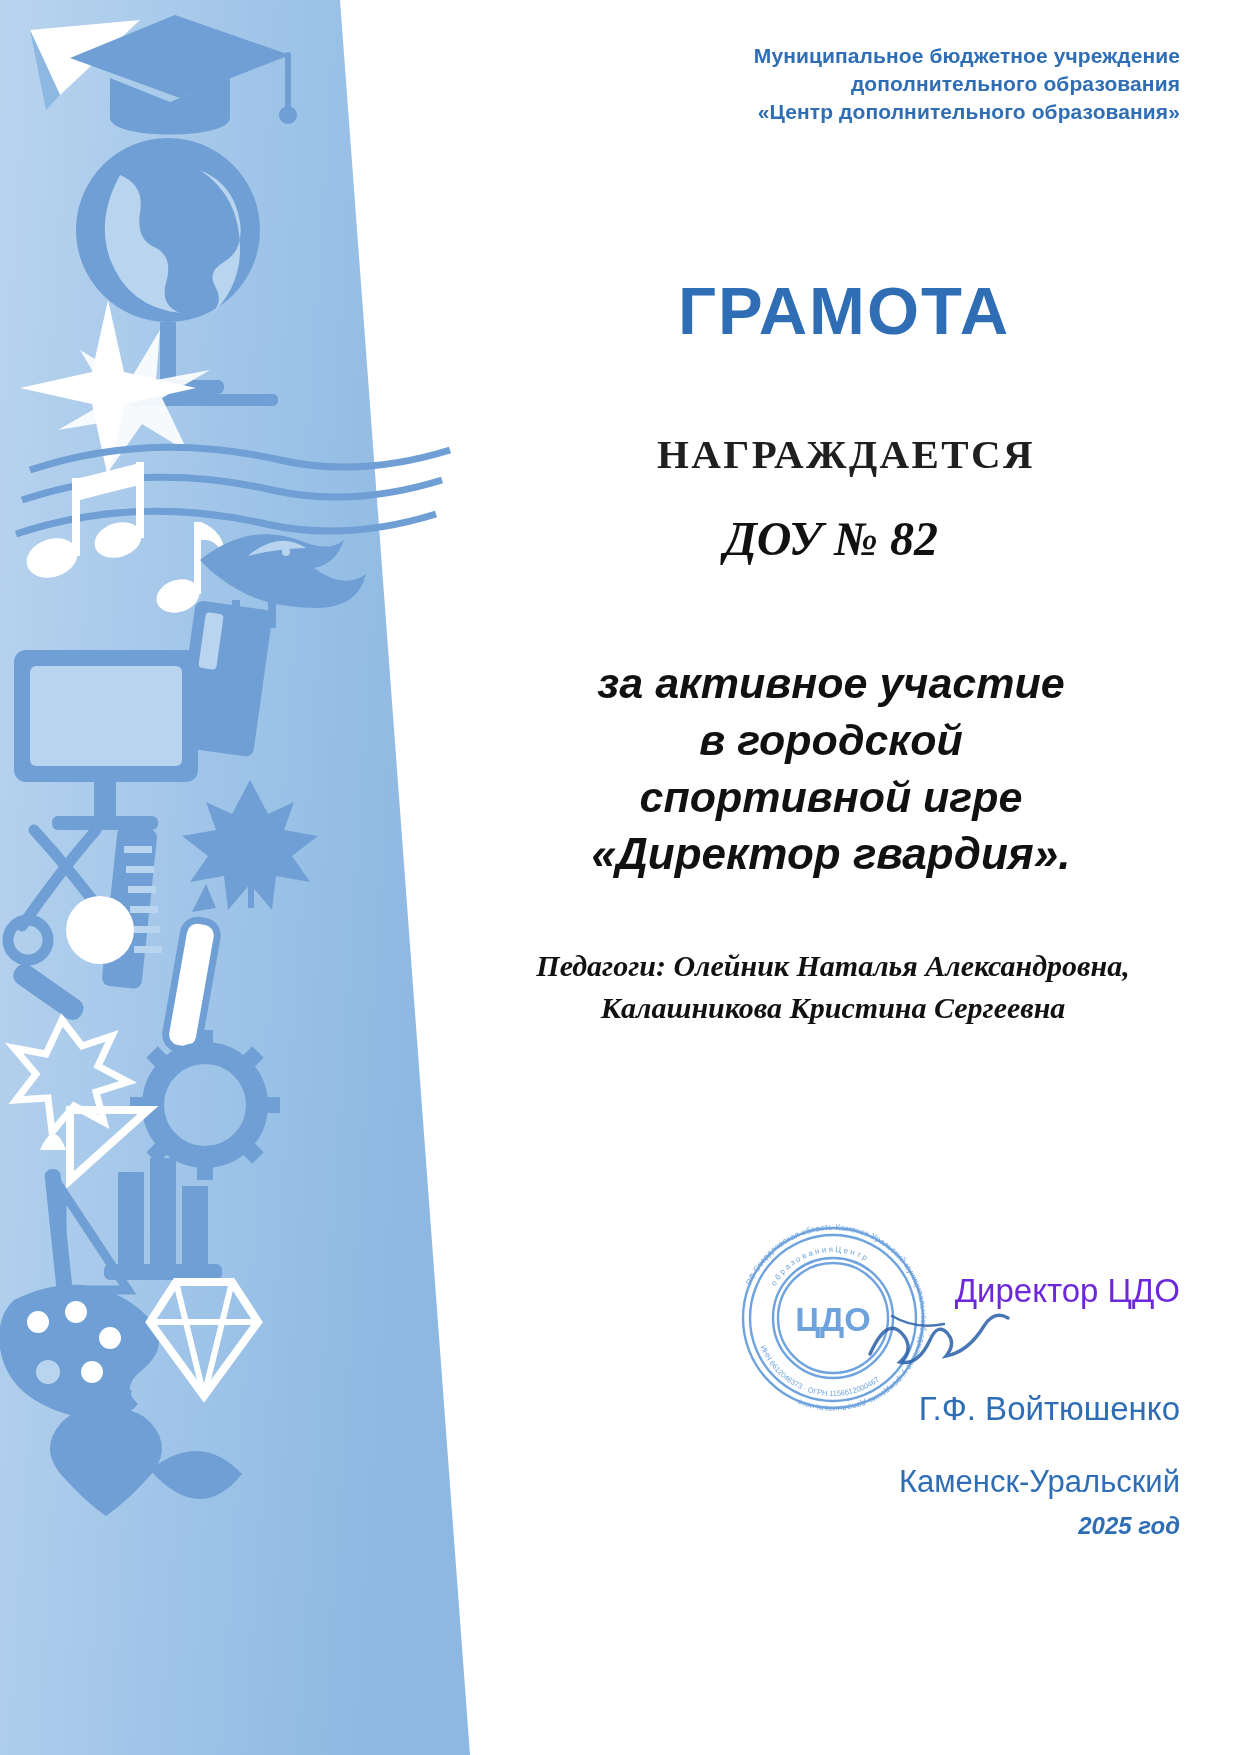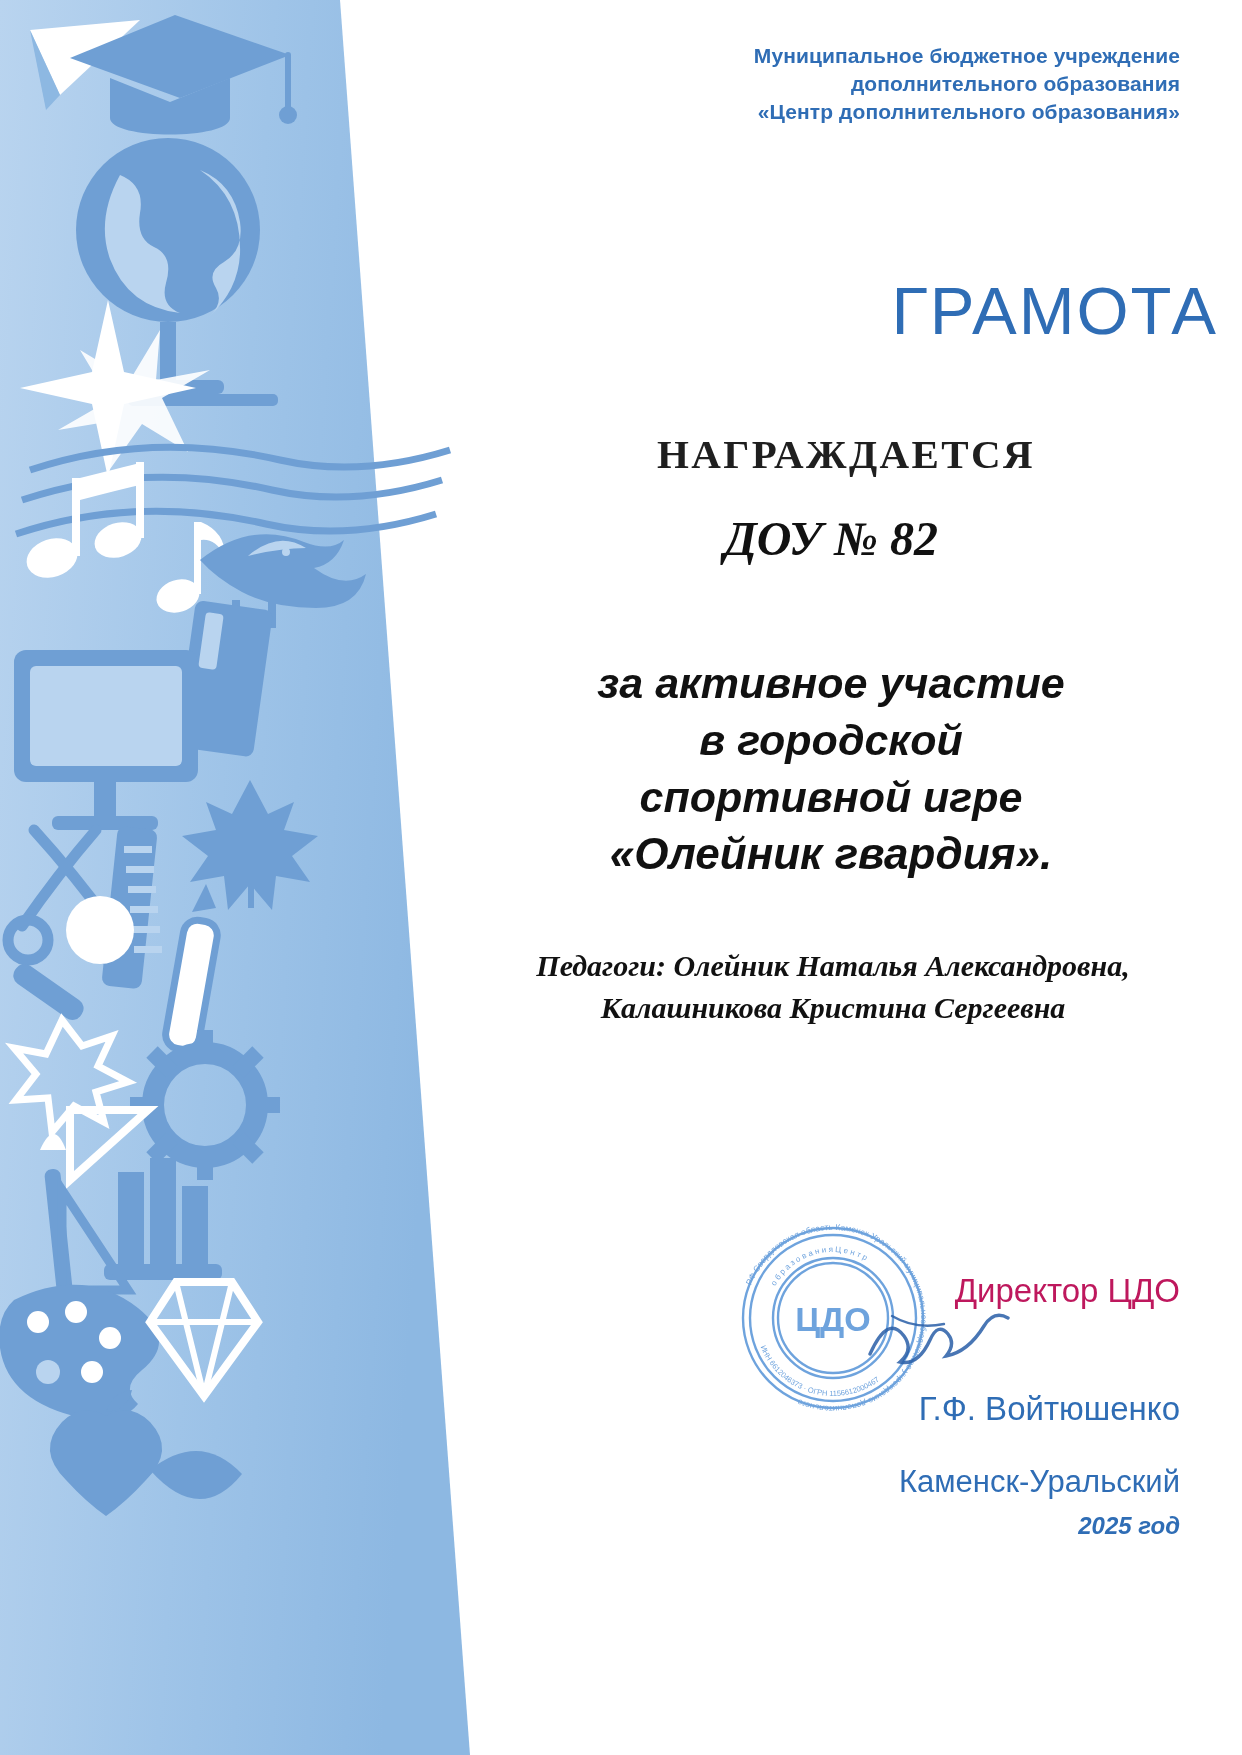--- a/index.html
+++ b/index.html
@@ -44,23 +44,23 @@
     letter-spacing: .1px;
   }
   .org-header div { white-space: nowrap; }
 
   
   .title {
     position: absolute;
     left: 470px;
     right: 24px;
     top: 272px;
-    text-align: right;
+    text-align: center;
     color: #2f6db5;
-    font-weight: normal;
+    font-weight: bold;
     font-size: 67px;
     letter-spacing: 2px;
   }
 
   
   .awarded-label {
     position: absolute;
     left: 470px;
     right: 20px;
     top: 430px;
@@ -113,21 +113,21 @@
     font-style: italic;
     font-size: 30px;
     line-height: 1.4;
   }
 
   
   .sig-title {
     position: absolute;
     right: 62px;
     top: 1272px;
-    color: #be185d;
+    color: #6d28d9;
     font-size: 33px;
     text-align: right;
     width: 500px;
   }
   .sig-name {
     position: absolute;
     right: 62px;
     top: 1390px;
     color: #2f6db5;
     font-size: 33px;
@@ -364,21 +364,21 @@
 <div class="awarded-label">НАГРАЖДАЕТСЯ</div>
 
 <div class="recipient">
   <div>ДОУ № 82</div>
 </div>
 
 <div class="reason">
   <div>за активное участие</div>
   <div>в городской</div>
   <div>спортивной игре</div>
-  <div class="last-line">«Олейник гвардия».</div>
+  <div class="last-line">«Директор гвардия».</div>
 </div>
 
 <div class="teachers">
   <div>Педагоги: Олейник Наталья Александровна,</div>
   <div>Калашникова Кристина Сергеевна</div>
 </div>
 
 <svg class="stamp" viewBox="0 0 210 210">
   <defs>
     <path id="outerArc" d="M105,105 m-88,0 a88,88 0 1,1 176,0 a88,88 0 1,1 -176,0"></path>

